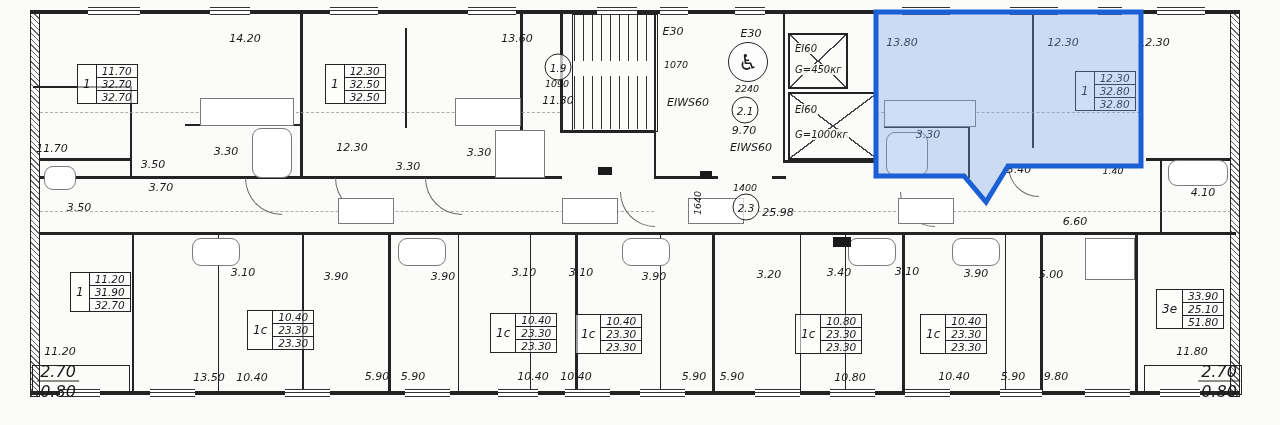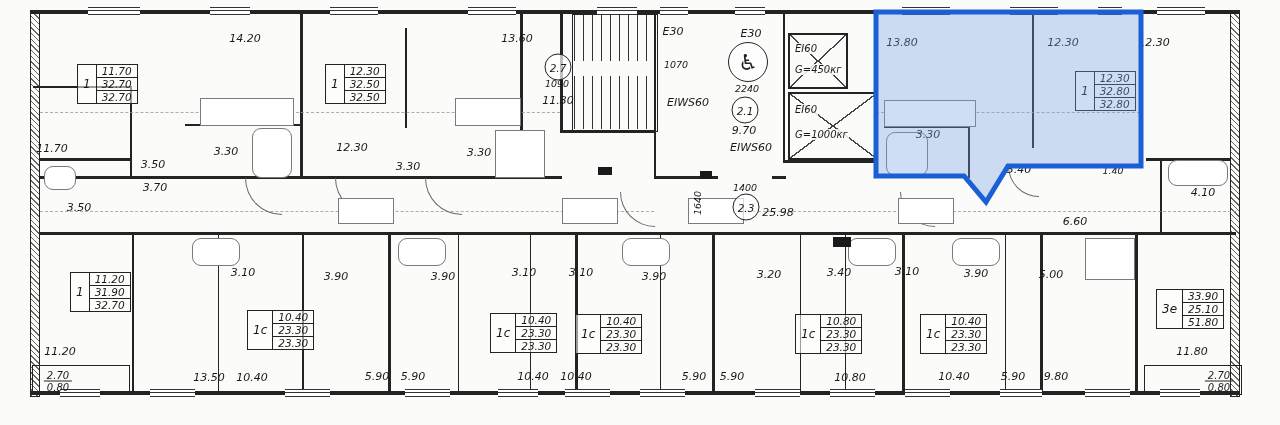--- a/index.html
+++ b/index.html
@@ -27,21 +27,21 @@
     background:
       linear-gradient(to top right,transparent calc(50% - .7px),#444 calc(50% - .7px) calc(50% + .7px),transparent calc(50% + .7px)),
       linear-gradient(to bottom right,transparent calc(50% - .7px),#444 calc(50% - .7px) calc(50% + .7px),transparent calc(50% + .7px))}
   .elev span{position:absolute;left:4px;font-style:italic;font-size:10px;background:rgba(251,251,249,.85);padding:0 1px}
   .fx{position:absolute;border:1px solid #7a7a7a;background:#fff}
   .fx.round{border-radius:9px}
   .shaft{position:absolute;background:#1a1a1a}
   .dash{position:absolute;border-top:1px dashed #9a9a9a;opacity:.8}
   .stair{position:absolute;background:repeating-linear-gradient(90deg,#333 0 1px,transparent 1px 9px)}
   .arc{position:absolute;border-left:1px solid #6a6a6a;border-bottom:1px solid #6a6a6a;border-radius:0 0 0 100%}
-  .balc{position:absolute;transform:translate(-50%,-50%);font-style:italic;font-size:10px;text-align:center}
+  .balc{position:absolute;transform:translate(-50%,-50%);font-style:italic;font-size:16px;text-align:center}
   .balc .bot{border-top:1px solid #232323;padding:0 3px}
   #wm{position:absolute;left:645px;top:205px;transform:translate(-50%,-50%);
       font-size:108px;font-weight:bold;color:#8e8e8e;opacity:.52;letter-spacing:3px;white-space:nowrap}
   #hl{position:absolute;left:0;top:0;pointer-events:none}
   #hl polygon{fill:rgba(118,160,226,.35);stroke:#1a5fd6;stroke-width:5;pointer-events:auto;cursor:pointer}
   #wc{position:absolute;left:748px;top:62px;transform:translate(-50%,-50%);width:38px;height:38px;
       border:1px solid #232323;border-radius:50%;display:flex;align-items:center;justify-content:center;
       font-size:22px;color:#222;background:rgba(255,255,255,.6)}
 </style>
 </head>
@@ -166,21 +166,21 @@
       <div class="dim" style="left: 902px; top: 42px;">13.80</div>
       <div class="dim" style="left: 1063px; top: 42px;">12.30</div>
       <div class="dim" style="left: 1154px; top: 42px;">12.30</div>
       <div class="dim" style="left: 928px; top: 134px;">3.30</div>
       <div class="dim" style="left: 1019px; top: 169px;">3.40</div>
       <div class="dim s10" style="left: 1113px; top: 170px;">1.40</div>
       <div class="dim" style="left: 1203px; top: 192px;">4.10</div>
       <div class="dim" style="left: 1075px; top: 221px;">6.60</div>
       <div class="dim" style="left: 52px; top: 148px;">11.70</div>
       <div class="dim" style="left: 153px; top: 164px;">3.50</div>
-      <div class="dim" style="left: 155px; top: 187px;">3.70</div>
+      <div class="dim" style="left: 161px; top: 187px;">3.70</div>
       <div class="dim" style="left: 226px; top: 151px;">3.30</div>
       <div class="dim" style="left: 352px; top: 147px;">12.30</div>
       <div class="dim" style="left: 408px; top: 166px;">3.30</div>
       <div class="dim" style="left: 479px; top: 152px;">3.30</div>
       <div class="dim" style="left: 79px; top: 207px;">3.50</div>
       <div class="dim s10" style="left: 745px; top: 187px;">1400</div>
       <div class="dim s10 rot" style="left: 697px; top: 203px;">1640</div>
       <div class="dim" style="left: 778px; top: 212px;">25.98</div>
       <div class="dim" style="left: 243px; top: 272px;">3.10</div>
       <div class="dim" style="left: 336px; top: 276px;">3.90</div>
@@ -200,21 +200,21 @@
       <div class="dim" style="left: 377px; top: 376px;">5.90</div>
       <div class="dim" style="left: 413px; top: 376px;">5.90</div>
       <div class="dim" style="left: 533px; top: 376px;">10.40</div>
       <div class="dim" style="left: 576px; top: 376px;">10.40</div>
       <div class="dim" style="left: 694px; top: 376px;">5.90</div>
       <div class="dim" style="left: 732px; top: 376px;">5.90</div>
       <div class="dim" style="left: 850px; top: 377px;">10.80</div>
       <div class="dim" style="left: 954px; top: 376px;">10.40</div>
       <div class="dim" style="left: 1013px; top: 376px;">5.90</div>
       <div class="dim" style="left: 1056px; top: 376px;">9.80</div>
-      <div class="circ" style="left: 558px; top: 67px;">2.7</div>
+      <div class="circ" style="left: 558px; top: 67px;">1.9</div>
       <div class="circ" style="left: 745px; top: 110px;">2.1</div>
       <div class="circ" style="left: 746px; top: 207px;">2.3</div>
       <div class="unitbox" style="left: 77px; top: 64px;">
         <div class="ub-type">1</div>
         <div class="ub-vals">
           <div>11.70</div>
           <div>32.70</div>
           <div>32.70</div>
         </div>
       </div>

